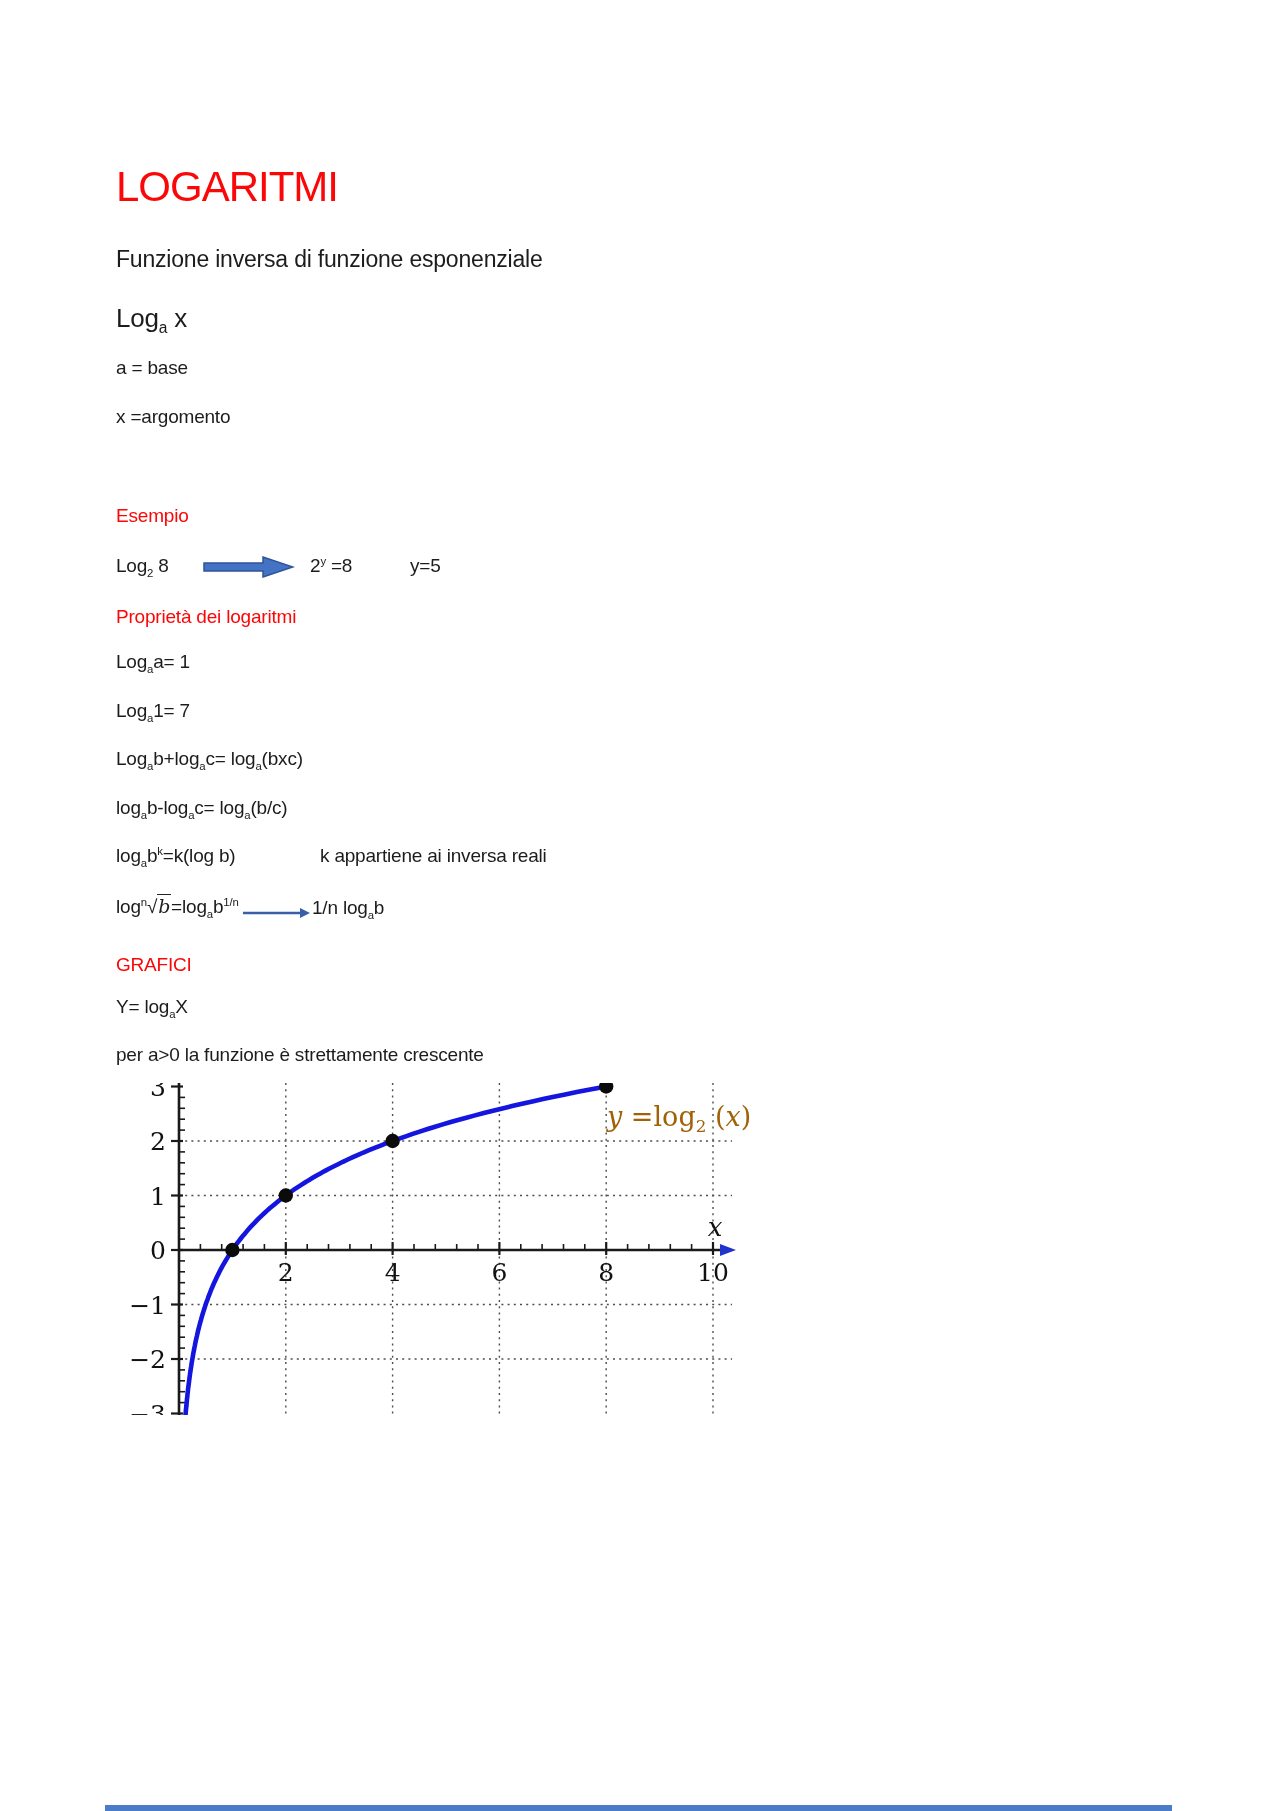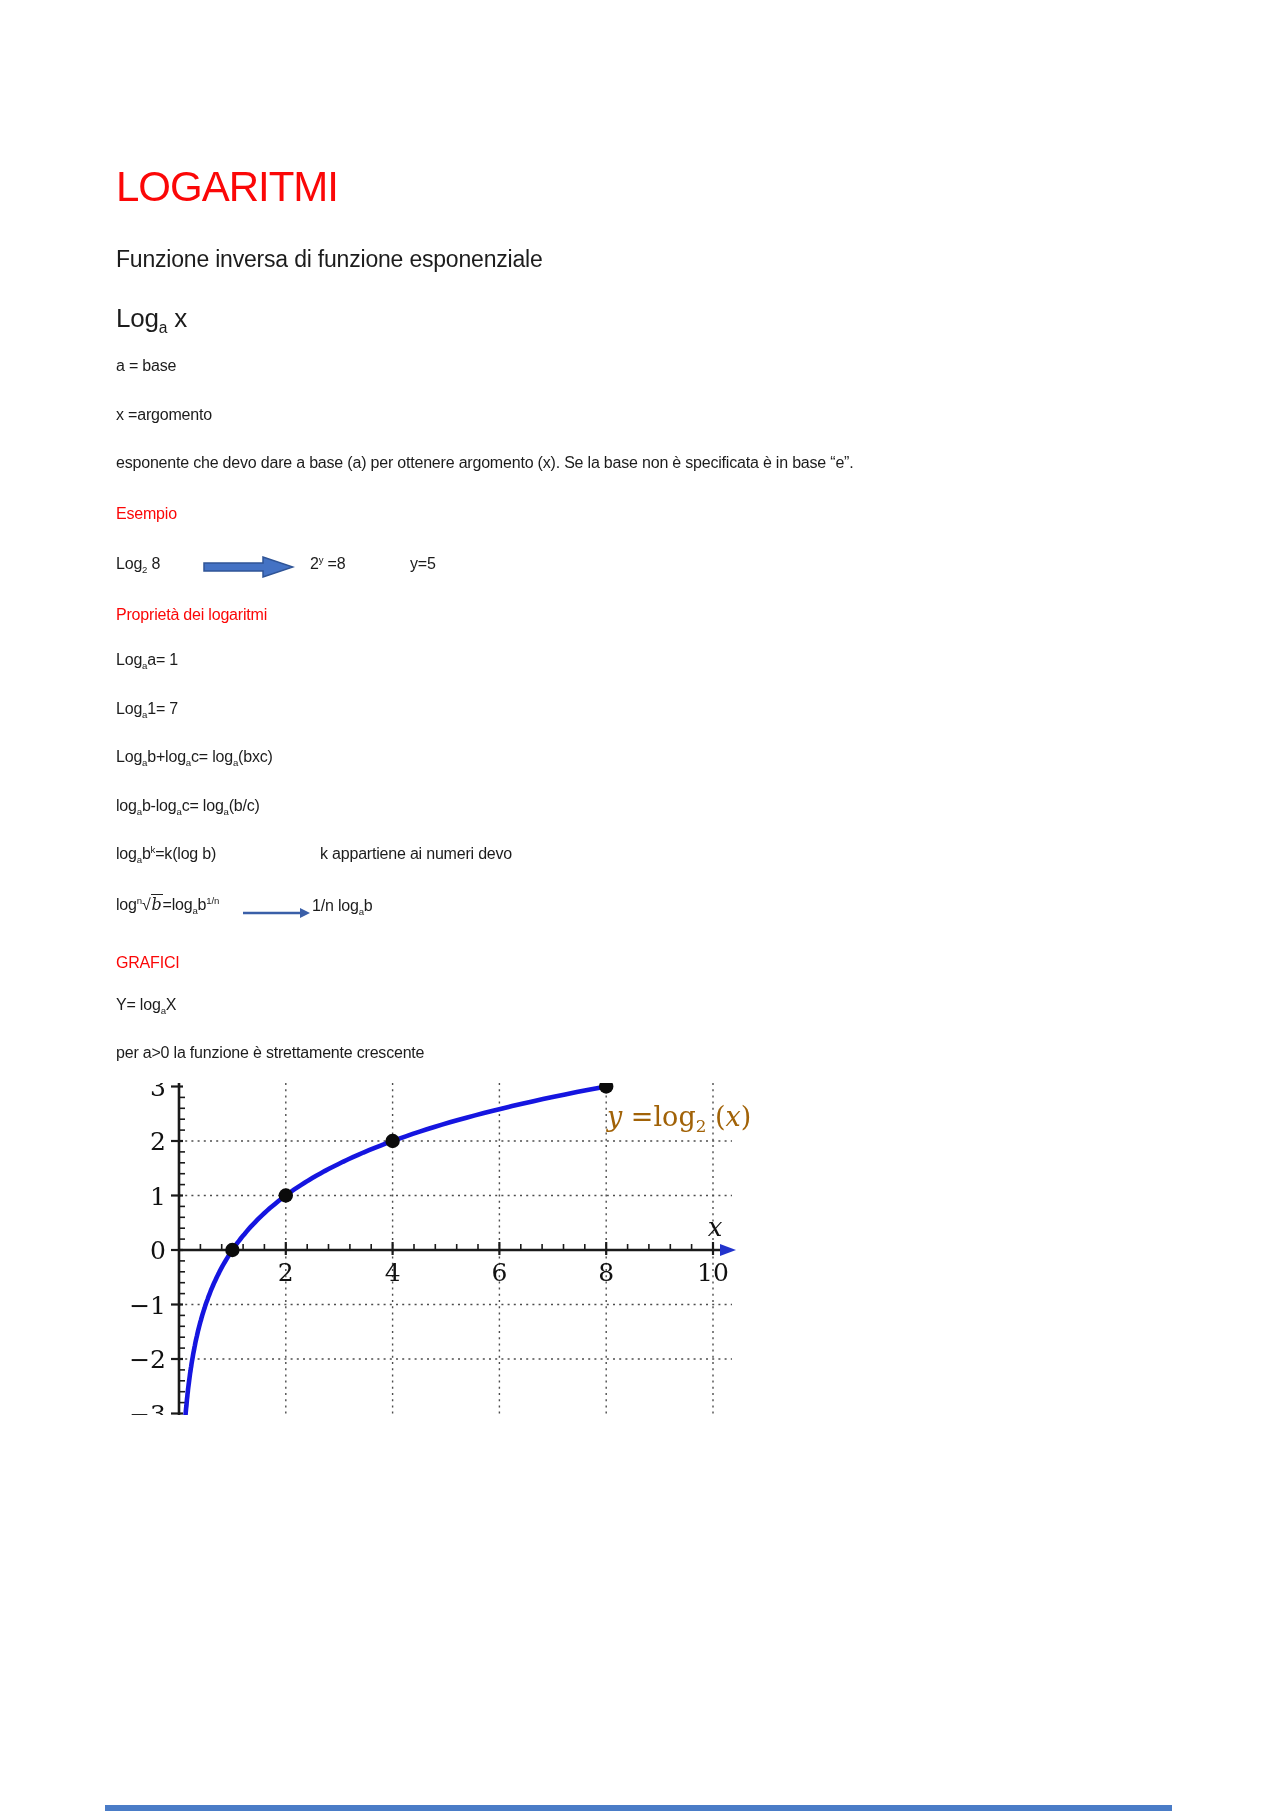--- a/index.html
+++ b/index.html
@@ -1,18 +1,18 @@
 <!DOCTYPE html>
 <html><head>
 <meta charset="utf-8">
 <style>
   html,body{margin:0;padding:0;background:#fff;}
   .page{position:relative;width:1280px;height:1811px;background:#ffffff;overflow:hidden;
         font-family:"Liberation Sans",sans-serif;color:#1c1c1c;}
-  .ln{position:absolute;left:116px;font-size:16px;letter-spacing:-0.2px;white-space:nowrap;}
+  .ln{position:absolute;left:116px;font-size:19px;letter-spacing:-0.2px;white-space:nowrap;}
   .title{top:163px;font-size:42px;letter-spacing:-1px;font-weight:500;}
   .red{color:#fb0707;}
   .subtitle{top:246px;font-size:23px;}
   .bigformula{top:303px;font-size:26px;}
   sub{font-size:0.6em;line-height:0;}
   sup{font-size:0.6em;line-height:0;}
   .oi{font-style:italic;font-family:"DejaVu Serif",serif;border-top:1.6px solid #222;padding:0 1px;}
   .it{font-style:italic;}
   .abs{position:absolute;}
   
@@ -35,21 +35,20 @@
 <div class="page">
 
   <div class="ln title red">LOGARITMI</div>
 
   <div class="ln subtitle">Funzione inversa di funzione esponenziale</div>
 
   <div class="ln bigformula"><span>Log</span><sub>a</sub><span> x</span></div>
 
   <div class="ln" style="top:357px">a = base</div>
   <div class="ln" style="top:406px">x =argomento</div>
-  <div class="ln" style="top:454px">esponente che devo dare a base (a) per ottenere argomento (x). Se la base non è specificata è in base “e”.</div>
 
   <div class="ln red" style="top:505px">Esempio</div>
 
   <div>
     <span class="ln" style="top:555px"><span>Log</span><sub>2</sub><span> 8</span></span>
     <span class="abs" style="left:203px;top:556px">
       <svg width="92" height="22" viewBox="0 0 92 22">
         <polygon points="1,7 60,7 60,1 90,11 60,21 60,15 1,15" fill="#4472c4" stroke="#2f5496" stroke-width="1.5"></polygon>
       </svg>
     </span>
@@ -59,21 +58,21 @@
 
   <div class="ln red" style="top:606px">Proprietà dei logaritmi</div>
 
   <div class="ln" style="top:651px"><span>Log</span><sub>a</sub><span>a= 1</span></div>
   <div class="ln" style="top:700px"><span>Log</span><sub>a</sub><span>1= 7</span></div>
   <div class="ln" style="top:748px"><span>Log</span><sub>a</sub><span>b+log</span><sub>a</sub><span>c= log</span><sub>a</sub><span>(bxc)</span></div>
   <div class="ln" style="top:797px"><span>log</span><sub>a</sub><span>b-log</span><sub>a</sub><span>c=  log</span><sub>a</sub><span>(b/c)</span></div>
 
   <div>
     <span class="ln" style="top:845px"><span>log</span><sub>a</sub><span>b</span><sup>k</sup><span>=k(log b)</span></span>
-    <span class="ln" style="left:320px;top:845px">k appartiene ai numeri devo</span>
+    <span class="ln" style="left:320px;top:845px">k appartiene ai inversa reali</span>
   </div>
 
   <div>
     <span class="ln" style="top:895px"><span>log</span><sup>n</sup><span>√</span><span class="oi">b</span><span>=log</span><sub>a</sub><span>b</span><sup>1/n</sup></span>
     <span class="abs" style="left:243px;top:905px">
       <svg width="68" height="12" viewBox="0 0 68 12">
         <line x1="0" y1="6" x2="58" y2="6" stroke="#3a5fa8" stroke-width="2.6"></line>
         <polygon points="57,1 67,6 57,11" fill="#3a5fa8"></polygon>
       </svg>
     </span>

